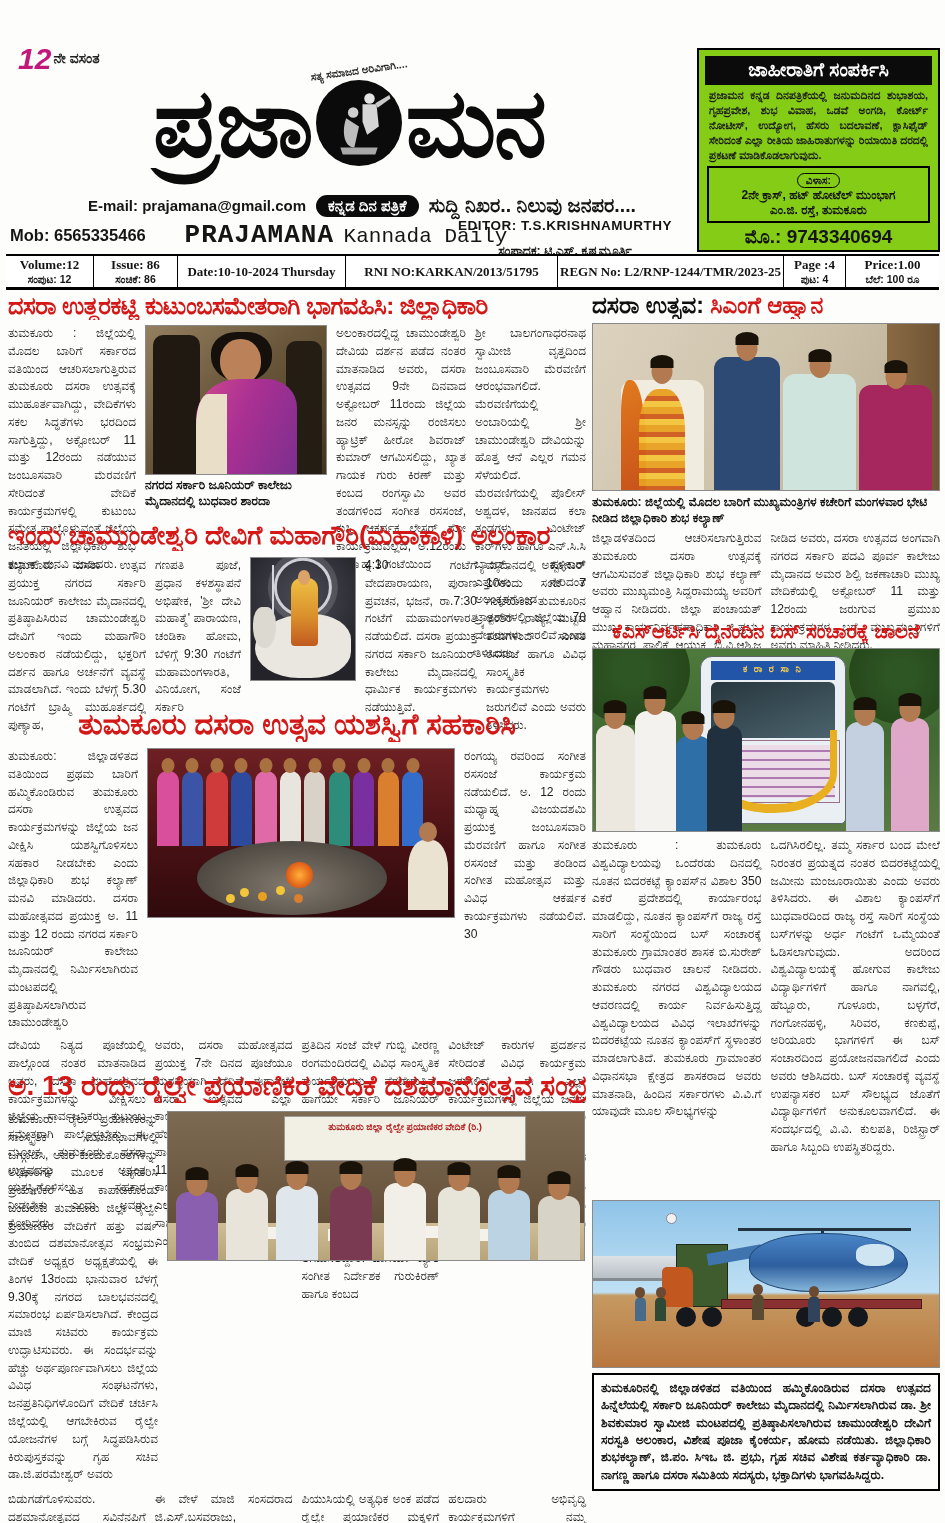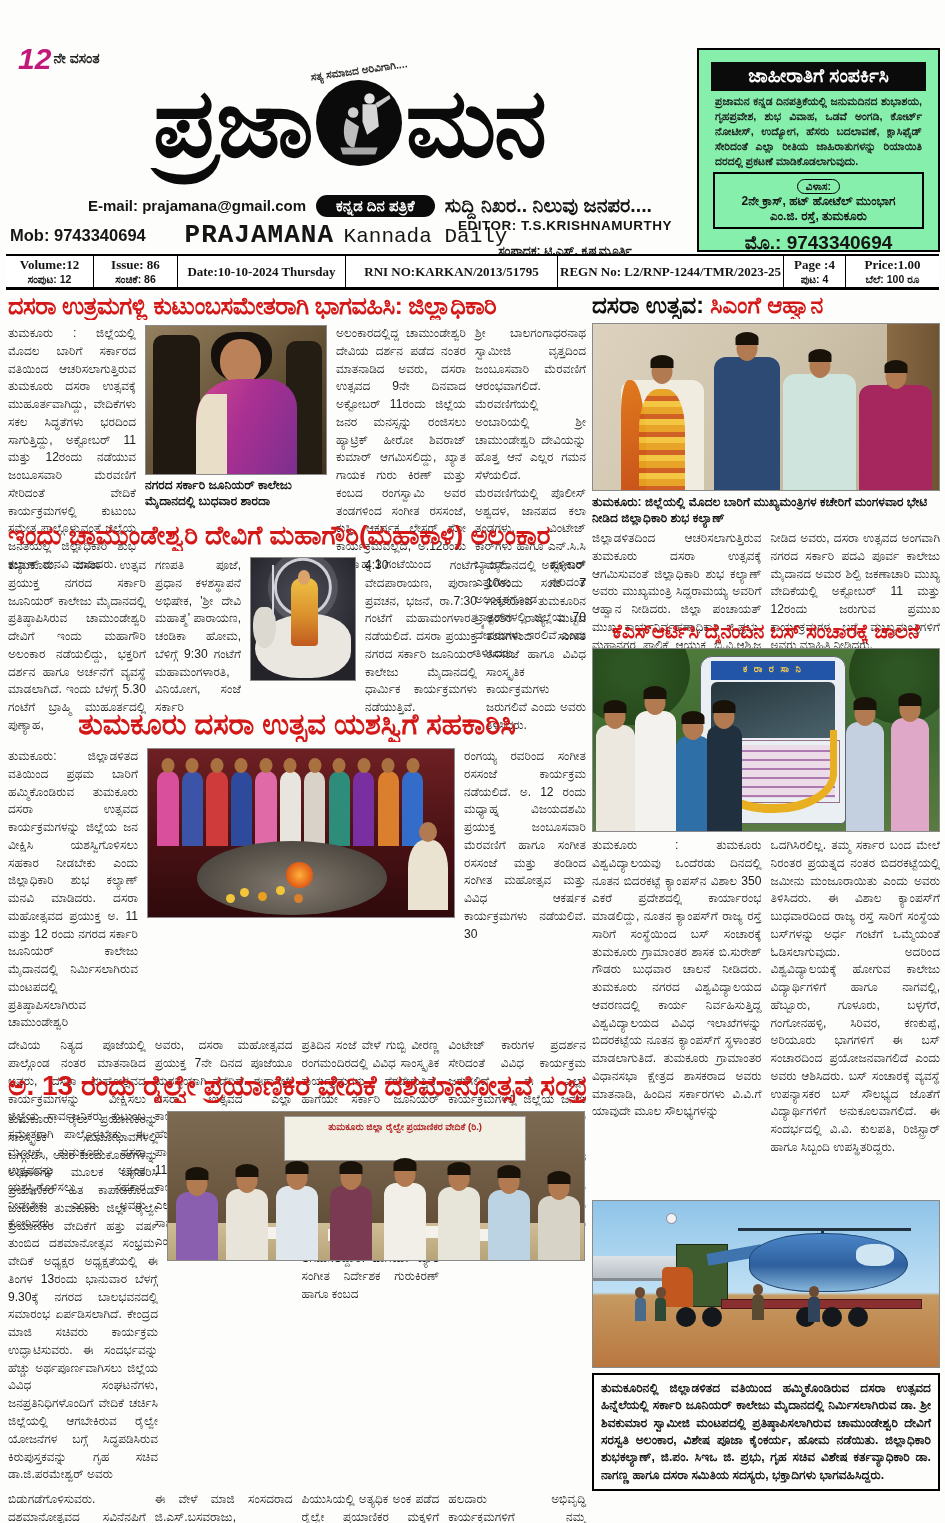--- a/index.html
+++ b/index.html
@@ -13,34 +13,34 @@
   .l12num{font-size:30px;font-weight:bold;font-style:italic;color:#c2187a}
   .l12txt{font-size:14px;font-weight:bold;color:#222;margin-top:8px}
   .title-row{position:absolute;top:6px;left:0;width:100%;text-align:center;white-space:nowrap}
   .title-part{font-size:95px;font-weight:900;color:#0b0b0b;letter-spacing:-2px;vertical-align:middle;line-height:150px}
   .emblem{position:relative;display:inline-block;width:86px;height:86px;background:#0b0b0b;border-radius:50%;vertical-align:middle;margin:0 4px}
   .emblem svg{position:absolute;left:8px;top:6px}
   .emblem-tag{position:absolute;top:-16px;left:50%;transform:translateX(-50%) rotate(-8deg);width:190px;
               font-size:10.5px;font-weight:bold;color:#2a2a2a;text-align:center;white-space:nowrap}
   .m-sub{position:absolute;top:152px;left:80px;right:0;display:flex;align-items:center;gap:10px}
   .m-email{font-size:15px;font-weight:bold}
-  .m-pill{background:#0b0b0b;color:#fff;font-size:15px;font-weight:bold;padding:2px 20px;border-radius:14px;white-space:nowrap}
+  .m-pill{background:#0b0b0b;color:#fff;font-size:15px;font-weight:bold;padding:2px 12px;border-radius:14px;white-space:nowrap}
   .m-slogan{font-size:19.5px;font-weight:900;white-space:nowrap}
   .m-mob{position:absolute;left:2px;top:184px;font-size:16.5px;font-weight:bold}
   .m-name{position:absolute;left:168px;top:178px;width:340px;text-align:center;white-space:nowrap;
           font-family:Liberation Mono, monospace}
   .m-name-main{font-size:26px;font-weight:bold;letter-spacing:1px}
   .m-name-suffix{font-size:21px}
   .m-editor{position:absolute;right:0;top:176px;width:250px;text-align:center}
   .m-editor-en{font-size:13.5px;font-weight:bold;letter-spacing:.5px}
   .m-editor-kn{font-size:12.5px;font-weight:bold;margin-top:11px}
 
   
-  .ad-box{position:absolute;left:697px;top:48px;width:243px;height:204px;border:2px solid #000;background:#86efac;
-          display:flex;flex-direction:column;padding:12px}
+  .ad-box{position:absolute;left:697px;top:48px;width:243px;height:204px;border:2px solid #000;background:#84cc16;
+          display:flex;flex-direction:column;padding:6px}
   .ad-header{background:#0b0b0b;color:#fff;font-size:19px;font-weight:bold;text-align:center;padding:3px 0 4px}
   .ad-body{font-size:10.8px;line-height:1.38;text-align:justify;padding:3px 4px;font-weight:bold;color:#1c1c1c}
   .ad-addr{border:2px solid #000;margin:1px 2px;text-align:center;padding:2px 0 3px}
   .ad-addr-label{display:inline-block;border:1.5px solid #000;border-radius:10px;padding:0 8px;font-size:10.5px;font-weight:bold}
   .ad-addr-line{font-size:12px;font-weight:bold;line-height:1.25}
   .ad-phone{font-size:19px;font-weight:bold;text-align:center;padding-top:2px}
 
   
   .info-bar{position:absolute;left:6px;top:254px;width:933px;height:36px;border-top:2.5px solid #000;border-bottom:3.5px solid #000;
             display:flex;align-items:stretch;background:#fff}
@@ -159,21 +159,21 @@
             <circle cx="25" cy="22" r="4.5" fill="#cfcfcf"></circle>
             <path d="M19,27 C15,38 17,52 26,52 L30,34 Z" fill="#bdbdbd"></path>
             <path d="M14,52 L46,52 L44,58 L16,58 Z" fill="#a8a8a8"></path>
           </svg></span><span class="title-part">ಮನ</span>
     </div>
     <div class="m-sub">
       <span class="m-email">E-mail: prajamana@gmail.com</span>
       <span class="m-pill">ಕನ್ನಡ ದಿನ ಪತ್ರಿಕೆ</span>
       <span class="m-slogan">ಸುದ್ದಿ ನಿಖರ.. ನಿಲುವು ಜನಪರ....</span>
     </div>
-    <div class="m-mob">Mob: 9743340694</div>
+    <div class="m-mob">Mob: 6565335466</div>
     <div class="m-name">
       <span class="m-name-main">PRAJAMANA</span>
       <span class="m-name-suffix">Kannada Daily</span>
     </div>
     <div class="m-editor">
       <div class="m-editor-en">EDITOR: T.S.KRISHNAMURTHY</div>
       <div class="m-editor-kn">ಸಂಪಾದಕ: ಟಿ.ಎಸ್. ಕೃಷ್ಣಮೂರ್ತಿ</div>
     </div>
   </header>
 
@@ -210,21 +210,21 @@
       <span class="ib-en">Page :4</span>
       <span class="ib-kn">ಪುಟ: 4</span>
     </div>
     <div class="ib-cell" style="flex:1">
       <span class="ib-en">Price:1.00</span>
       <span class="ib-kn">ಬೆಲೆ: 100 ರೂ</span>
     </div>
   </div>
 
   <section style="left:8px;top:292px;width:578px;height:226px">
-    <div class="hl" style="font-size:24px;letter-spacing:-0.5px">ದಸರಾ ಉತ್ರಮಗಳ್ಲಿ ಕುಟುಂಬಸಮೇತರಾಗಿ ಭಾಗವಹಿಸಿ: ಜಿಲ್ಲಾಧಿಕಾರಿ</div>
+    <div class="hl" style="font-size:24px;letter-spacing:-0.5px">ದಸರಾ ಉತ್ದರಕಟ್ಲಿ ಕುಟುಂಬಸಮೇತರಾಗಿ ಭಾಗವಹಿಸಿ: ಜಿಲ್ಲಾಧಿಕಾರಿ</div>
     <div class="cols" style="margin-top:5px">
       <div class="bodytext" style="width:128px">ತುಮಕೂರು : ಜಿಲ್ಲೆಯಲ್ಲಿ ಮೊದಲ ಬಾರಿಗೆ ಸರ್ಕಾರದ ವತಿಯಿಂದ ಆಚರಿಸಲಾಗುತ್ತಿರುವ ತುಮಕೂರು ದಸರಾ ಉತ್ಸವಕ್ಕೆ ಮುಹೂರ್ತವಾಗಿದ್ದು, ವೇದಿಕೆಗಳು ಸಕಲ ಸಿದ್ಧತೆಗಳು ಭರದಿಂದ ಸಾಗುತ್ತಿದ್ದು, ಅಕ್ಟೋಬರ್ 11 ಮತ್ತು 12ರಂದು ನಡೆಯುವ ಜಂಬೂಸವಾರಿ ಮೆರವಣಿಗೆ ಸೇರಿದಂತೆ ವೇದಿಕೆ ಕಾರ್ಯಕ್ರಮಗಳಲ್ಲಿ ಕುಟುಂಬ ಸಮೇತ ಪಾಲ್ಗೊಳ್ಳುವಂತೆ ಜಿಲ್ಲೆಯ ಜನತೆಯಲ್ಲಿ ಜಿಲ್ಲಾಧಿಕಾರಿ ಶುಭ ಕಲ್ಯಾಣ್ ಮನವಿ ಮಾಡಿದರು.</div>
       <div style="width:182px">
         <div class="photo ph-dc" style="width:182px;height:150px">
           <div class="chair"></div>
           <div class="chair2"></div>
           <div class="hair"></div>
           <div class="head"></div>
           <div class="sariblouse"></div>
           <div class="shawl"></div>

